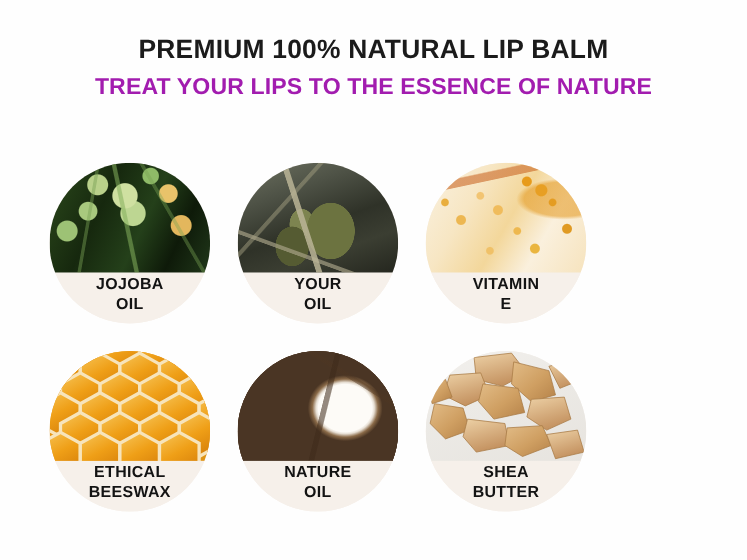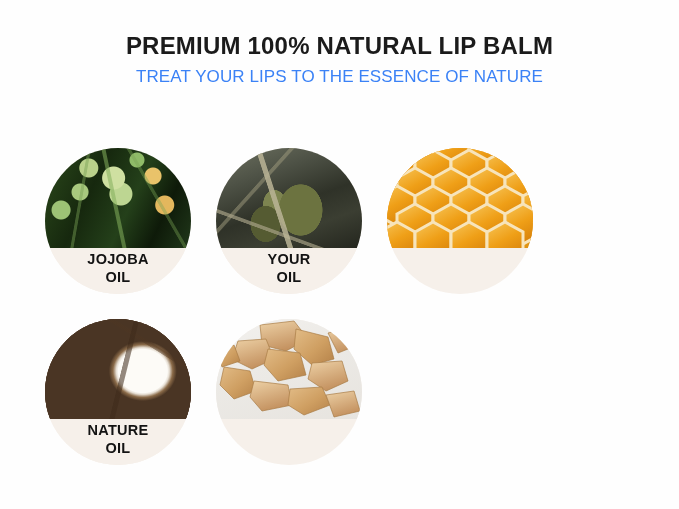--- a/index.html
+++ b/index.html
@@ -33,24 +33,24 @@
   .title {
     font-size: 24px;
     font-weight: bold;
     letter-spacing: 0.2px;
     color: #1b1b1b;
     line-height: 1.15;
     margin: 0;
     white-space: nowrap;
   }
   .subtitle {
-    font-size: 17px;
-    font-weight: 400;
+    font-size: 21px;
+    font-weight: 700;
     letter-spacing: 0.1px;
-    color: #3b82f6;
+    color: #a21caf;
     line-height: 1.15;
     margin: 7px 0 0 0;
     white-space: nowrap;
   }
 
   
   .grid {
     position: absolute;
     top: 148px;
     left: 45px;
@@ -233,20 +233,29 @@
     <div class="badge">
       <div class="badge-photo">
         <div class="art-olive"></div>
       </div>
       <div class="badge-label">
         <span class="ln">YOUR</span>
         <span class="ln">OIL</span>
       </div>
     </div>
 
+    <div class="badge">
+      <div class="badge-photo">
+        <div class="art-vite"></div>
+      </div>
+      <div class="badge-label">
+        <span class="ln">VITAMIN</span>
+        <span class="ln">E</span>
+      </div>
+    </div>
 
     <div class="badge">
       <div class="badge-photo">
         <div class="art-wax">
           <svg viewBox="0 0 146 100" preserveAspectRatio="none" aria-hidden="true">
             <defs>
               <linearGradient id="cellA" x1="0" y1="0" x2="0.6" y2="1">
                 <stop offset="0" stop-color="#f6c košice"></stop>
               </linearGradient>
               <linearGradient id="cellG" x1="0" y1="0" x2="0.5" y2="1">
@@ -279,20 +288,24 @@
               <polygon points="82,66 100,56 118,66 118,86 100,96 82,86"></polygon>
               <polygon points="118,66 136,56 154,66 154,86 136,96 118,86"></polygon>
               <polygon points="-8,84 10,74 28,84 28,104 10,114 -8,104"></polygon>
               <polygon points="28,84 46,74 64,84 64,104 46,114 28,104"></polygon>
               <polygon points="64,84 82,74 100,84 100,104 82,114 64,104"></polygon>
               <polygon points="100,84 118,74 136,84 136,104 118,114 100,104"></polygon>
             </g>
           </svg>
         </div>
       </div>
+      <div class="badge-label">
+        <span class="ln">ETHICAL</span>
+        <span class="ln">BEESWAX</span>
+      </div>
     </div>
 
     <div class="badge">
       <div class="badge-photo">
         <div class="art-coco"></div>
       </div>
       <div class="badge-label">
         <span class="ln">NATURE</span>
         <span class="ln">OIL</span>
       </div>
@@ -322,16 +335,20 @@
               <polygon fill="url(#sh1)" points="8,48 34,52 40,72 18,80 4,66"></polygon>
               <polygon fill="url(#sh2)" points="38,62 72,66 76,86 46,92 34,78"></polygon>
               <polygon fill="url(#sh1)" points="74,70 106,68 114,86 88,96 72,86"></polygon>
               <polygon fill="url(#sh2)" points="112,14 136,8 142,26 122,34"></polygon>
               <polygon fill="url(#sh1)" points="0,30 18,26 24,42 6,48"></polygon>
               <polygon fill="url(#sh2)" points="110,76 138,72 144,92 118,98"></polygon>
             </g>
           </svg>
         </div>
       </div>
+      <div class="badge-label">
+        <span class="ln">SHEA</span>
+        <span class="ln">BUTTER</span>
+      </div>
     </div>
 
   </div>
 </div>
 
 </body></html>

